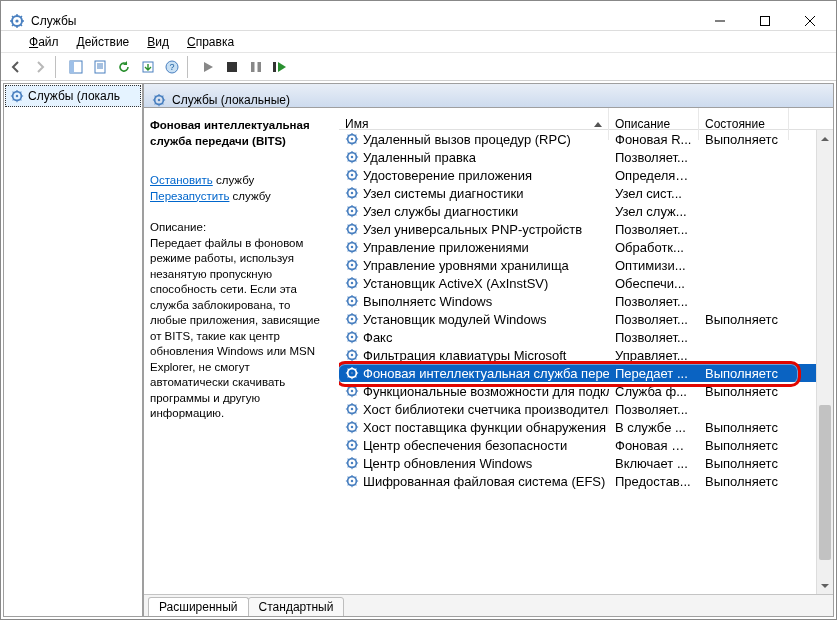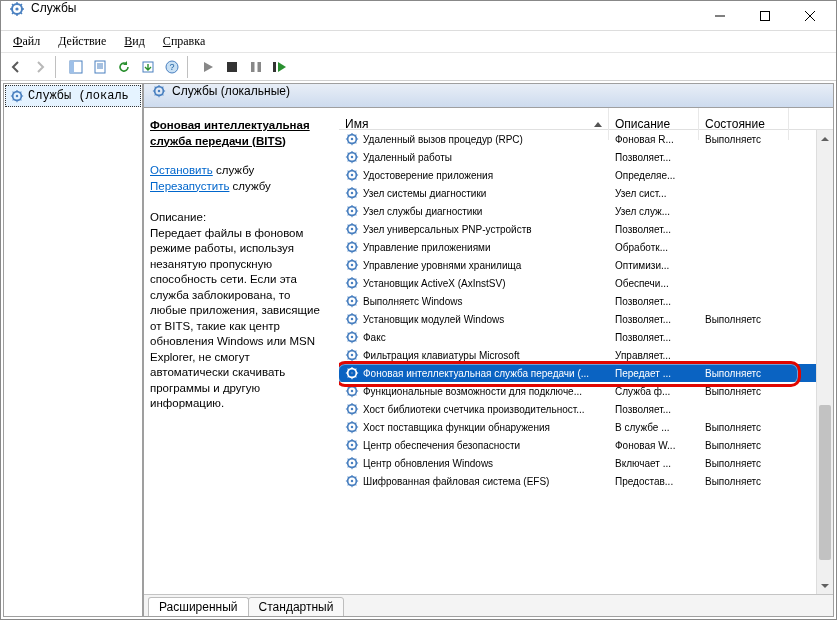--- a/index.html
+++ b/index.html
@@ -11,56 +11,56 @@
     color: #000;
     width: 837px;
     height: 620px;
     overflow: hidden;
     border: 1px solid #888;
   }
   .titlebar {
     height: 30px;
     background: #fff;
     display: flex;
-    align-items: flex-start;
-    padding: 0 4px 0 8px;
+    align-items: center;
+    padding: 11px 4px 0 8px;
     border-bottom: 1px solid #ddd;
   }
   .titlebar .ticon { width:16px; height:16px; margin-right:6px; }
   .titlebar .title { flex:1; font-size:12px; }
   .winbtns { display:flex; }
   .winbtn { width:45px; height:29px; display:flex; align-items:center; justify-content:center; }
   .winbtn svg { width:10px; height:10px; }
-  .menubar { height:22px; display:flex; align-items:center; padding:0 4px; gap:2px; border-bottom:1px solid #e5e5e5;font-family:Liberation Serif, serif;}
+  .menubar { height:22px; display:flex; align-items:center; padding:0 20px; gap:2px; border-bottom:1px solid #e5e5e5;}
   .menuitem { padding:2px 8px; font-size:12px; }
   .menuitem .ul { text-decoration: underline; }
   .toolbar { height:28px; display:flex; align-items:center; padding:2px 4px; gap:2px; border-bottom:1px solid #d0d0d0;}
   .tbtn { width:22px; height:22px; display:flex; align-items:center; justify-content:center; border:1px solid transparent; }
   .tsep { width:6px; height:22px; border-left:1px solid #c0c0c0; margin:0 2px;}
   .content { display:flex; height: calc(620px - 30px - 22px - 28px - 2px); }
-  .leftpanel { width:140px; border:1px solid #9f9f9f; margin:2px 0 2px 2px; background:#fff; overflow:hidden;font-family:Liberation Mono, monospace;}
+  .leftpanel { width:140px; border:1px solid #9f9f9f; margin:2px 0 2px 2px; background:#fff; overflow:hidden;}
   .treeitem { display:flex; align-items:center; padding:3px 4px; background:#e5f3ff; border:1px dotted #333; margin:1px;}
   .treeitem .gear { margin-right:4px; }
   .rightpanel { flex:1; border:1px solid #9f9f9f; margin:2px 2px 2px 0; display:flex; flex-direction:column; overflow:hidden;}
-  .phdr { height:24px; background: linear-gradient(#e8eef7,#cddbee); display:flex; align-items:flex-start; padding:0 8px; border-bottom:1px solid #9f9f9f;}
+  .phdr { height:24px; background: linear-gradient(#e8eef7,#cddbee); display:flex; align-items:flex-end; padding:0 8px; border-bottom:1px solid #9f9f9f;}
   .phdr .gear { margin-right:6px; }
   .pbody { flex:1; display:flex; overflow:hidden;}
   .desc { width:195px; padding:10px 10px 6px 6px; font-size:11.5px; line-height:1.35; overflow:hidden;}
-  .desc .svcname { font-weight:bold; margin-bottom:14px;text-decoration:underline; }
+  .desc .svcname { font-weight:bold; margin-bottom:24px; }
   .desc a { color:#0066cc; text-decoration:underline; cursor:pointer;}
   .desc .dlabel { margin-top:16px; }
   .list { flex:1; overflow:hidden; position:relative;}
   .colhdr { display:flex; height:22px; border-bottom:1px solid #e0e0e0; background:#fff; font-size:12px;}
   .col { padding:16px 6px; border-right:1px solid #e8e8e8; display:flex; align-items:center; overflow:hidden; white-space:nowrap;}
   .col.sorted::after { content:''; display:inline-block; margin-left:auto; border-left:4px solid transparent; border-right:4px solid transparent; border-bottom:5px solid #555;}
   .c-name { width:270px; }
   .c-desc { width:90px; }
   .c-stat { width:90px; }
   .rows { overflow:hidden; position:relative;}
-  .row { display:flex; height:18px; align-items:center; font-size:10px; white-space:nowrap;}
+  .row { display:flex; height:18px; align-items:center; font-size:13px; white-space:nowrap;}
   .row .cell { padding:1px 6px; overflow:hidden; text-overflow:ellipsis; white-space:nowrap;}
   .row .cell.c-name { display:flex; align-items:center; gap:4px;}
   .gear { width:14px; height:14px; flex-shrink:0;}
   .row.selected { background:#0a63c2; color:#fff;}
   .row.selected .gear circle.outer { stroke:#fff;}
   .row.selected .gear path { stroke:#fff;}
   .highlight-ring { position:absolute; border:3px solid #e10600; border-radius:10px; pointer-events:none; box-shadow:0 0 0 1px rgba(255,255,255,0.4) inset;}
   .tabs { height:22px; border-top:1px solid #c4c4c4; display:flex; align-items:flex-end; padding-left:4px; background:#f4f4f4;}
   .tab { padding:2px 10px; font-size:12px; border:1px solid #bdbdbd; border-top-left-radius:3px; border-top-right-radius:3px; background:#f8f8f8; margin-right:-1px; position:relative; top:1px;}
   .tab.active { background:#fff; border-bottom-color:#fff;}
@@ -232,21 +232,21 @@
               <div class="cell c-desc">Фоновая R...</div>
               <div class="cell c-stat">Выполняетс</div>
             </div>
             <div class="row">
               <div class="cell c-name">
                 <svg class="gear" viewBox="0 0 16 16">
                   <circle class="outer" cx="8" cy="8" r="5" fill="none" stroke="#4a80c0" stroke-width="2"></circle>
                   <circle cx="8" cy="8" r="1.4" fill="#4a80c0"></circle>
                   <path d="M8 1v2M8 13v2M1 8h2M13 8h2M3 3l1.4 1.4M11.6 11.6L13 13M13 3l-1.4 1.4M4.4 11.6L3 13" stroke="#4a80c0" stroke-width="1.2"></path>
                 </svg>
-                <span>Удаленный работы</span>
+                <span>Удаленный правка</span>
               </div>
               <div class="cell c-desc">Позволяет...</div>
               <div class="cell c-stat"></div>
             </div>
             <div class="row">
               <div class="cell c-name">
                 <svg class="gear" viewBox="0 0 16 16">
                   <circle class="outer" cx="8" cy="8" r="5" fill="none" stroke="#4a80c0" stroke-width="2"></circle>
                   <circle cx="8" cy="8" r="1.4" fill="#4a80c0"></circle>
                   <path d="M8 1v2M8 13v2M1 8h2M13 8h2M3 3l1.4 1.4M11.6 11.6L13 13M13 3l-1.4 1.4M4.4 11.6L3 13" stroke="#4a80c0" stroke-width="1.2"></path>

